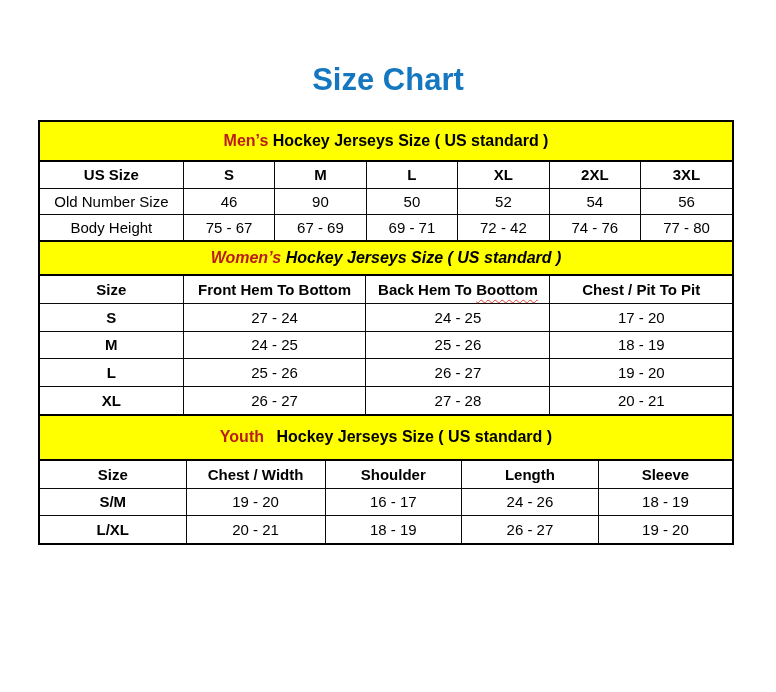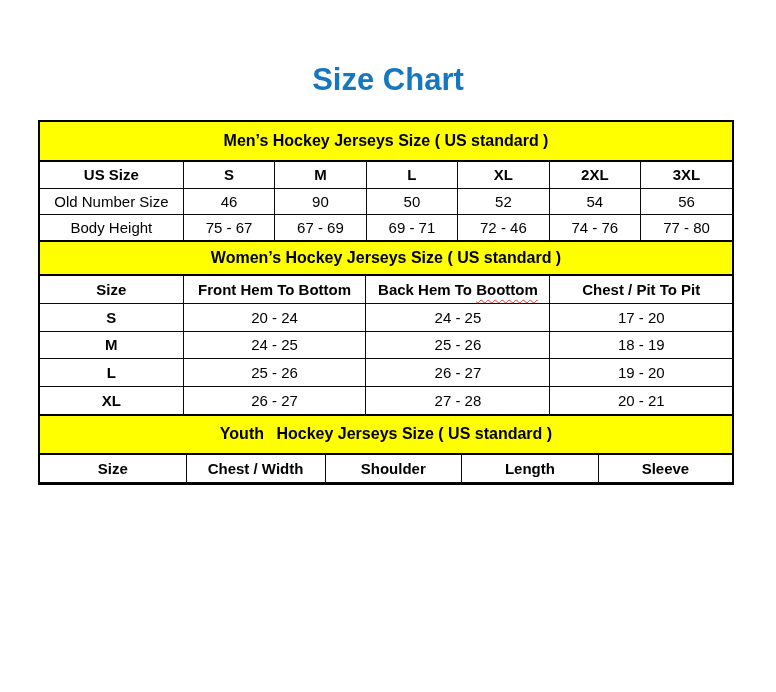--- a/index.html
+++ b/index.html
@@ -42,23 +42,23 @@
     align-items: center;
     justify-content: center;
     font-weight: bold;
     font-size: 16px;
     border-bottom: 2px solid #000;
     box-sizing: border-box;
     white-space: pre;
   }
   section + section .banner { border-top: 2px solid #000; }
   .s0 .banner { height: 40px; }
-  .s1 .banner { height: 36px; }
-  .s2 .banner { height: 41px; gap: 8px; }
-  .banner .hl { color: #000000; }
+  .s1 .banner { height: 36px; font-style: italic; }
+  .s2 .banner { height: 47px; gap: 8px; }
+  .banner .hl { color: #b91c1c; }
 
   table {
     width: 100%;
     border-collapse: collapse;
     table-layout: fixed;
   }
   th, td {
     border: 1.5px solid #0a0a0a;
     text-align: center;
     vertical-align: middle;
@@ -127,21 +127,21 @@
               <td>50</td>
               <td>52</td>
               <td>54</td>
               <td>56</td>
             </tr>
             <tr>
               <td>Body Height</td>
               <td>75 - 67</td>
               <td>67 - 69</td>
               <td>69 - 71</td>
-              <td>72 - 46</td>
+              <td>72 - 42</td>
               <td>74 - 76</td>
               <td>77 - 80</td>
             </tr>
           </tbody>
         </table>
     </section>
 
     <section class="s1">
       <div class="banner"><span class="hl">Women’s</span><span> Hockey Jerseys Size ( US standard )</span></div>
       <table>
@@ -155,21 +155,21 @@
             <tr>
               <th>Size</th>
               <th>Front Hem To Bottom</th>
               <th><span>Back Hem To </span><span class="squiggle">Boottom</span></th>
               <th>Chest / Pit To Pit</th>
             </tr>
           </thead>
           <tbody>
             <tr>
               <td class="bold-label">S</td>
-              <td>20 - 24</td>
+              <td>27 - 24</td>
               <td>24 - 25</td>
               <td>17 - 20</td>
             </tr>
             <tr>
               <td class="bold-label">M</td>
               <td>24 - 25</td>
               <td>25 - 26</td>
               <td>18 - 19</td>
             </tr>
             <tr>
@@ -201,18 +201,32 @@
           <thead>
             <tr>
               <th>Size</th>
               <th>Chest / Width</th>
               <th>Shoulder</th>
               <th>Length</th>
               <th>Sleeve</th>
             </tr>
           </thead>
           <tbody>
+            <tr>
+              <td class="bold-label">S/M</td>
+              <td>19 - 20</td>
+              <td>16 - 17</td>
+              <td>24 - 26</td>
+              <td>18 - 19</td>
+            </tr>
+            <tr>
+              <td class="bold-label">L/XL</td>
+              <td>20 - 21</td>
+              <td>18 - 19</td>
+              <td>26 - 27</td>
+              <td>19 - 20</td>
+            </tr>
           </tbody>
         </table>
     </section>
 
   </div>
 </div>
 
 </body></html>

